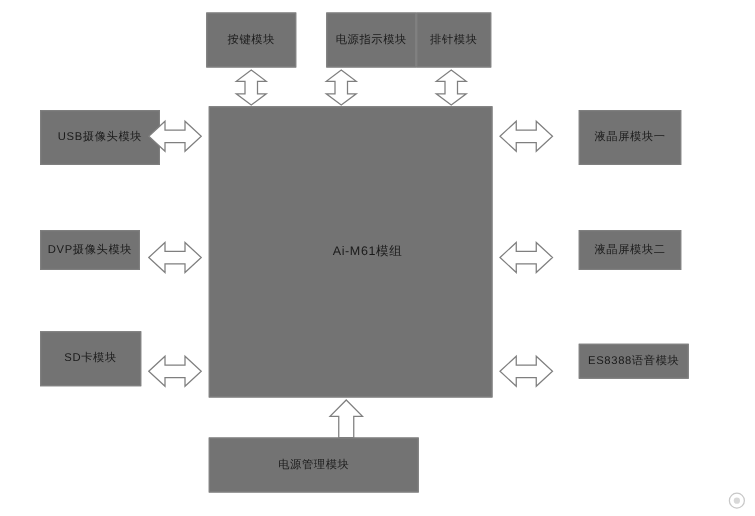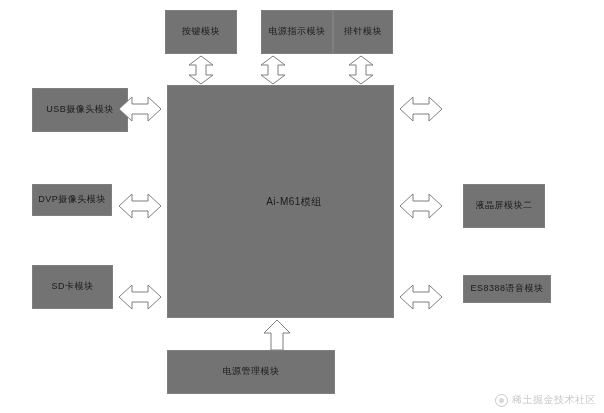--- a/index.html
+++ b/index.html
@@ -82,21 +82,22 @@
   <div class="box center-box" style="left:167px; top:85px; width:227px; height:233px;padding-left:27px;">Ai-M61模组</div>
 
   <div class="box" style="left:165px; top:10px; width:72px; height:44px;">按键模块</div>
   <div class="box" style="left:249px; top:10px; width:72px; height:44px;margin-left:12px;">电源指示模块</div>
   <div class="box" style="left:333px; top:10px; width:60px; height:44px;">排针模块</div>
 
   <div class="box" style="left:32px; top:88px; width:96px; height:44px;">USB摄像头模块</div>
   <div class="box" style="left:32px; top:184px; width:80px; height:32px;">DVP摄像头模块</div>
   <div class="box" style="left:32px; top:265px; width:81px; height:44px;">SD卡模块</div>
 
-  <div class="box" style="left:463px; top:184px; width:82px; height:44px;">液晶屏模块二</div>
+  <div class="box" style="left:463px; top:88px; width:82px; height:44px;">液晶屏模块一</div>
+  <div class="box" style="left:463px; top:184px; width:82px; height:32px;">液晶屏模块二</div>
   <div class="box" style="left:463px; top:275px; width:88px; height:28px;">ES8388语音模块</div>
 
   <div class="box" style="left:167px; top:350px; width:168px; height:44px;">电源管理模块</div>
 
   <svg class="arrow-svg" style="left:189px; top:56px;" width="24" height="28" viewBox="0 0 24 28">
     <polygon points="12,0 24,9 17,9 17,19 24,19 12,28 0,19 7,19 7,9 0,9"></polygon>
   </svg>
   <svg class="arrow-svg" style="left:261px; top:56px;" width="24" height="28" viewBox="0 0 24 28">
     <polygon points="12,0 24,9 17,9 17,19 24,19 12,28 0,19 7,19 7,9 0,9"></polygon>
   </svg>
@@ -123,16 +124,15 @@
   <svg class="arrow-svg" style="left:400px; top:285px;" width="42" height="24" viewBox="0 0 42 24">
     <polygon points="0,12 13,0 13,7 29,7 29,0 42,12 29,24 29,17 13,17 13,24"></polygon>
   </svg>
 
   <svg class="arrow-svg" style="left:264px; top:320px;" width="26" height="30" viewBox="0 0 26 30">
     <polygon points="13,0 26,13 19,13 19,30 7,30 7,13 0,13"></polygon>
   </svg>
 
   <div id="watermark">
     <span class="wm-logo"></span>
-    <span>稀土掘金技术社区</span>
   </div>
 
 </div>
 
 </body></html>

